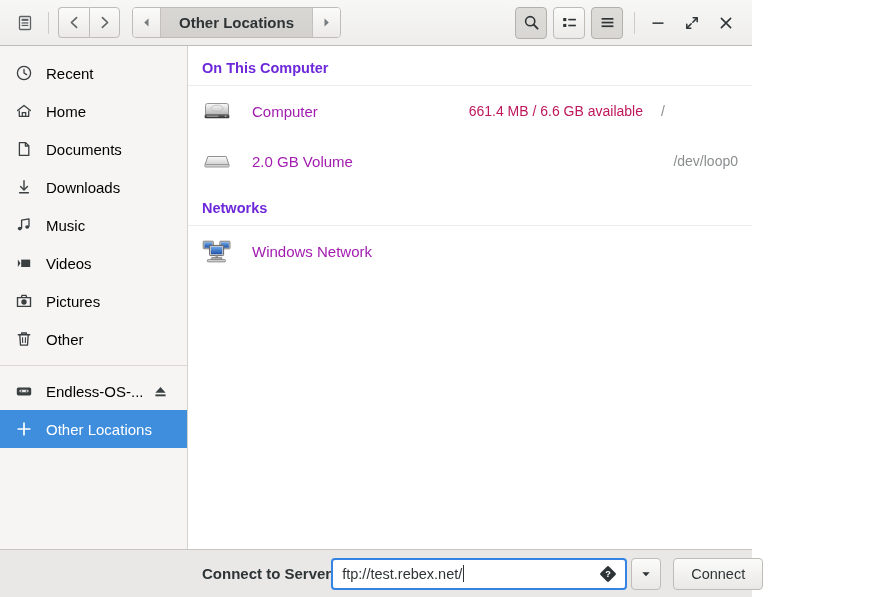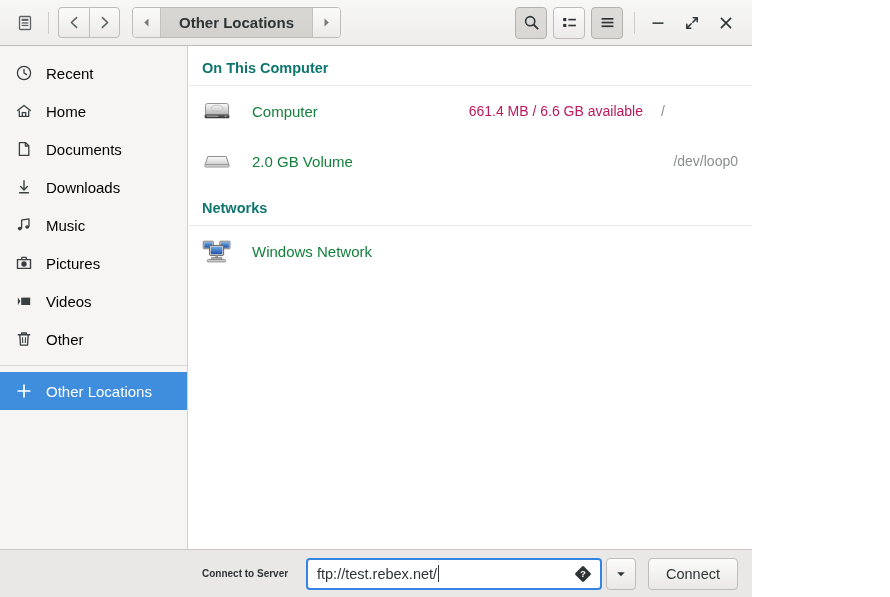--- a/index.html
+++ b/index.html
@@ -208,21 +208,21 @@
   .content {
     flex: 1;
     background: #ffffff;
     overflow: hidden;
     position: relative;
   }
 
   .section-head {
     font-size: 14.5px;
     font-weight: bold;
-    color: #0f766e;
+    color: #6d28d9;
     padding: 14px 0 9px 14px;
   }
   .section-rule {
     height: 1px;
     background: #ececeb;
   }
 
   .row {
     height: 50px;
     display: flex;
@@ -235,21 +235,21 @@
   .row-icon {
     width: 38px;
     min-width: 38px;
     display: flex;
     align-items: center;
     justify-content: center;
     margin-right: 16px;
   }
   .row-name {
     font-size: 15px;
-    color: #15803d;
+    color: #a21caf;
     white-space: nowrap;
   }
   .row-free {
     margin-left: auto;
     font-size: 14px;
     color: #be185d;
     white-space: nowrap;
   }
   .row-path {
     width: 95px;
@@ -279,21 +279,21 @@
     box-sizing: border-box;
     padding-left: 14px;
     padding-right: 14px;
   }
   .bb-spacer {
     width: 188px;
     min-width: 188px;
     box-sizing: border-box;
   }
   .bb-label {
-    font-size: 10px;
+    font-size: 15px;
     font-weight: bold;
     color: #2e3436;
     white-space: nowrap;
   }
   .bb-input-wrap {
     position: relative;
     margin-left: auto;
     display: flex;
     align-items: center;
   }
@@ -511,52 +511,69 @@
             <ellipse cx="4.8" cy="12.6" rx="2.0" ry="1.8" fill="#3a3f41"></ellipse>
             <ellipse cx="12.2" cy="11.0" rx="2.0" ry="1.8" fill="#3a3f41"></ellipse>
           </svg>
         </span>
         <span class="side-label">Music</span>
       </div>
 
       <div class="side-item">
         <span class="side-icon">
           <svg width="18" height="18" viewBox="0 0 18 18">
+            <rect x="6.2" y="5.6" width="9.0" height="7.4" fill="#3a3f41"></rect>
+            <path d="M2.9 5.6 L5.4 9.3 L2.9 13.0 Z" fill="#3a3f41"></path>
+          </svg>
+        </span>
+        <span class="side-label">Videos</span>
+      </div>
+
+      <div class="side-item">
+        <span class="side-icon">
+          <svg width="18" height="18" viewBox="0 0 18 18">
             <path d="M2.5 5.6 L15.5 5.6 L15.5 14.4 L2.5 14.4 Z" fill="none" stroke="#3a3f41" stroke-width="1.4"></path>
             <path d="M6.4 5.5 L6.9 3.4 L11.1 3.4 L11.6 5.5" fill="none" stroke="#3a3f41" stroke-width="1.3" stroke-linejoin="round"></path>
             <circle cx="9" cy="10.0" r="2.7" fill="#3a3f41"></circle>
           </svg>
         </span>
         <span class="side-label">Pictures</span>
-      </div>
-
-      <div class="side-item">
-        <span class="side-icon">
-          <svg width="18" height="18" viewBox="0 0 18 18">
-            <rect x="6.2" y="5.6" width="9.0" height="7.4" fill="#3a3f41"></rect>
-            <path d="M2.9 5.6 L5.4 9.3 L2.9 13.0 Z" fill="#3a3f41"></path>
-          </svg>
-        </span>
-        <span class="side-label">Videos</span>
       </div>
 
       <div class="side-item">
         <span class="side-icon">
           <svg width="18" height="18" viewBox="0 0 18 18">
             <path d="M3.3 4.7 L14.7 4.7" stroke="#3a3f41" stroke-width="1.4" stroke-linecap="round"></path>
             <path d="M6.6 4.5 L6.6 3.0 L11.4 3.0 L11.4 4.5" fill="none" stroke="#3a3f41" stroke-width="1.3" stroke-linejoin="round"></path>
             <path d="M4.8 4.9 L5.5 15.2 L12.5 15.2 L13.2 4.9" fill="none" stroke="#3a3f41" stroke-width="1.3" stroke-linejoin="round"></path>
             <path d="M7.5 7.3 L7.7 12.9 M10.5 7.3 L10.3 12.9" stroke="#3a3f41" stroke-width="1.1"></path>
           </svg>
         </span>
         <span class="side-label">Other</span>
       </div>
 
       <div class="side-sep"></div>
 
+      <div class="side-item">
+        <span class="side-icon">
+          <svg width="18" height="18" viewBox="0 0 18 18">
+            <rect x="1.8" y="5.4" width="14.4" height="8.0" rx="1.6" fill="#3a3f41"></rect>
+            <rect x="4.4" y="7.7" width="9.2" height="2.6" rx="1.3" fill="#eceae8"></rect>
+            <circle cx="6.4" cy="9.0" r="0.85" fill="#3a3f41"></circle>
+            <circle cx="11.6" cy="9.0" r="0.85" fill="#3a3f41"></circle>
+          </svg>
+        </span>
+        <span class="side-label">Endless-OS-...</span>
+        <span class="eject-icon">
+          <svg width="15" height="15" viewBox="0 0 15 15">
+            <path d="M7.5 2.9 L12.6 8.8 L2.4 8.8 Z" fill="#3a3f41"></path>
+            <rect x="2.4" y="10.4" width="10.2" height="1.9" fill="#3a3f41"></rect>
+          </svg>
+        </span>
+      </div>
 
       <div class="side-item selected">
         <span class="side-icon">
           <svg width="18" height="18" viewBox="0 0 18 18">
             <path d="M9 3.2 L9 14.8 M3.2 9 L14.8 9" stroke="#ffffff" stroke-width="1.7" stroke-linecap="round"></path>
           </svg>
         </span>
         <span class="side-label">Other Locations</span>
       </div>
     </div>

